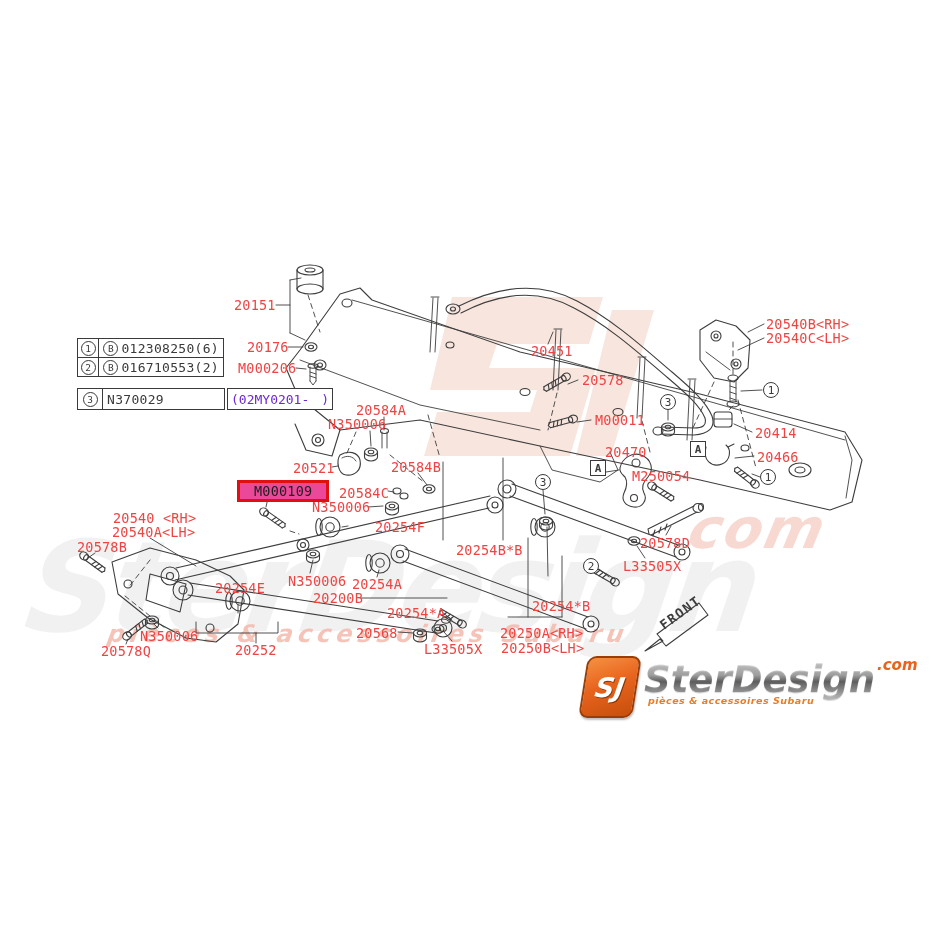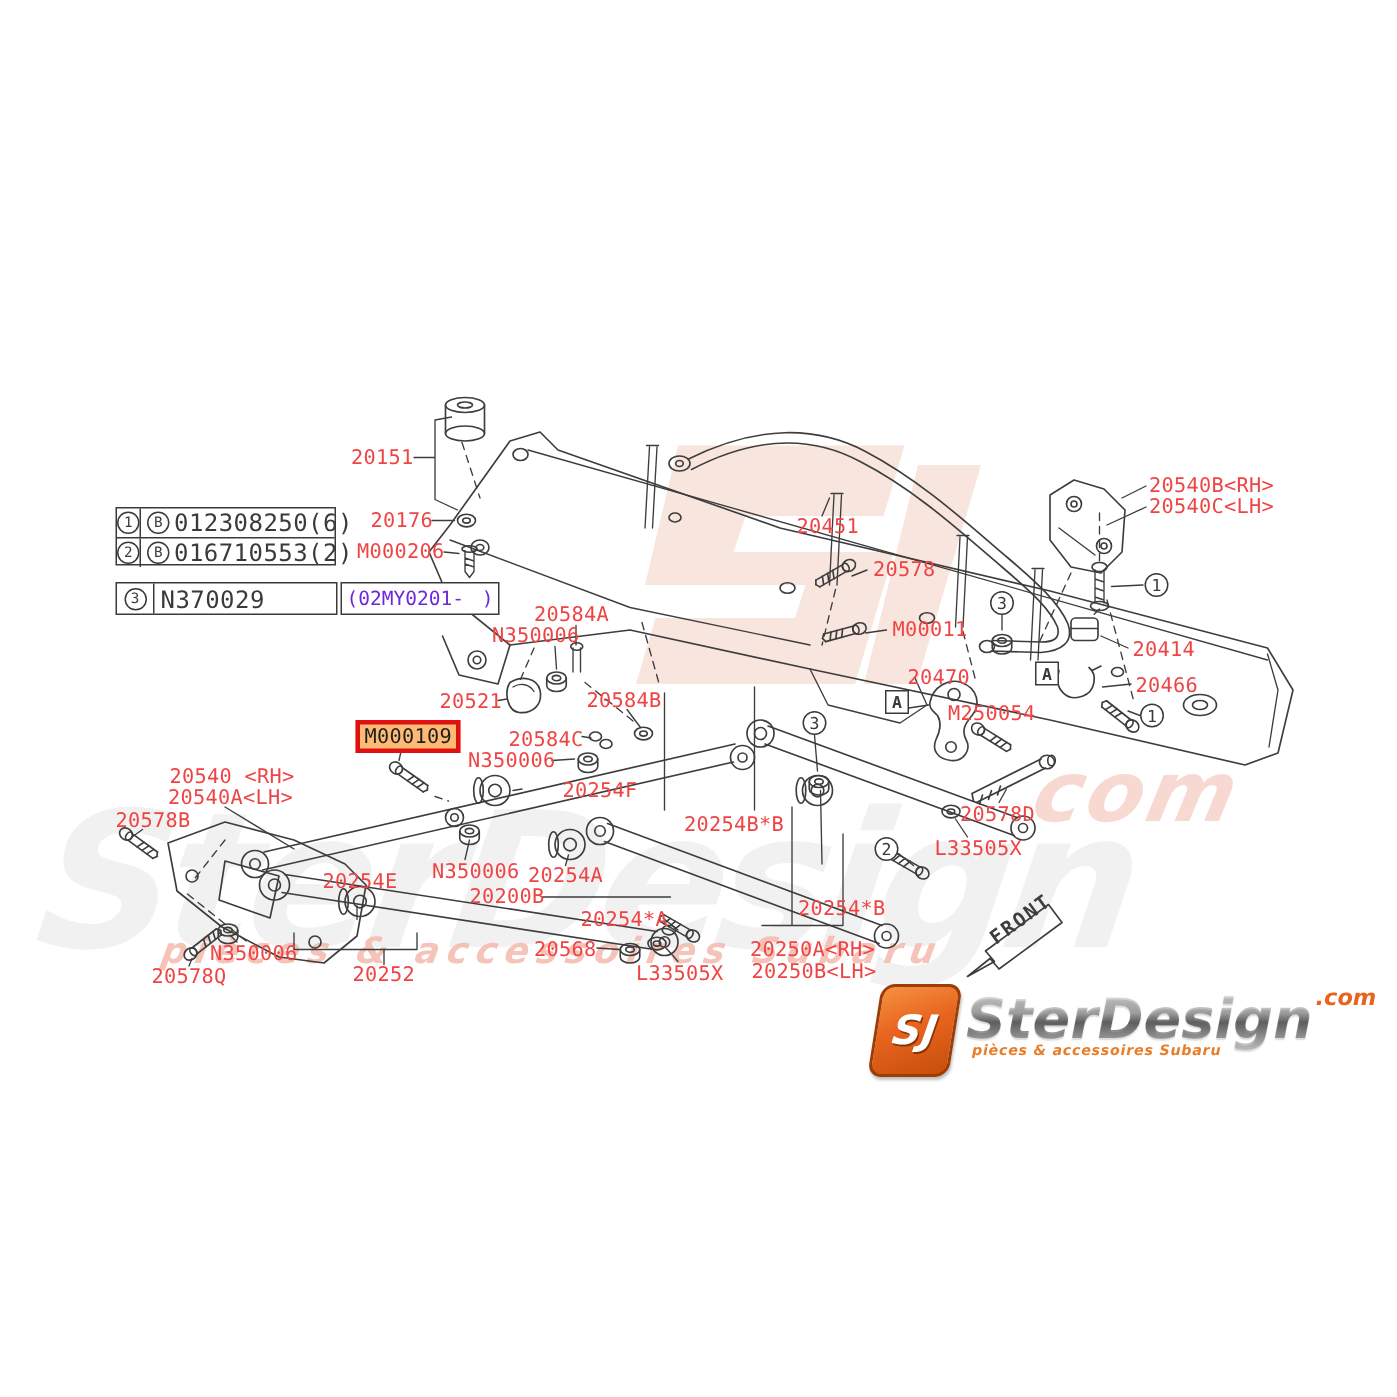--- a/index.html
+++ b/index.html
@@ -8,37 +8,37 @@
   
   svg{position:absolute;left:0;top:0;}
   .ln{stroke:#3d3d3d;stroke-width:1.1;fill:none;stroke-linecap:round;stroke-linejoin:round;}
   .thin{stroke-width:0.9;}
   .dash{stroke-dasharray:5 4;stroke-width:0.9;}
   .wm-shape{fill:#f7e5de;stroke:none;}
   .front-t{fill:#3d3d3d;stroke:none;font:bold 13px "DejaVu Sans Mono",monospace;letter-spacing:1.5px;}
   
   .plabel{position:absolute;font:13.5px "DejaVu Sans Mono","Liberation Mono",monospace;
           color:#ef4444;white-space:pre;letter-spacing:0.2px;line-height:13px;}
-  .plabel.hl{border:3px solid #e01010;padding:1px 3px;background:#fdba74;color:#1d1d1d;line-height:14px;}
+  .plabel.hl{border:3px solid #e01010;padding:1px 14px;background:#ec4899;color:#1d1d1d;line-height:14px;}
   .ccircle,.cbox{position:absolute;width:16px;height:16px;display:flex;align-items:center;
           justify-content:center;font:11px "DejaVu Sans Mono",monospace;color:#3a3a3a;
           background:#fff;border:1.4px solid #3a3a3a;box-sizing:border-box;}
   .ccircle{border-radius:50%;}
   .cbox{font-weight:bold;}
   
   .ltab{position:absolute;display:flex;flex-direction:column;border:1.4px solid #3a3a3a;
         background:#fff;box-sizing:border-box;}
   .lrow{display:flex;flex:1;align-items:center;}
   .lrow + .lrow{border-top:1.4px solid #3a3a3a;}
   .lc1{width:29px;display:flex;align-items:center;justify-content:center;align-self:stretch;
        border-right:1.4px solid #3a3a3a;}
   .lc2{display:flex;align-items:center;gap:3px;padding:0 4px;flex:1;}
   .circ{display:inline-flex;width:13px;height:13px;border:1.2px solid #3a3a3a;border-radius:50%;
         align-items:center;justify-content:center;font-size:9.5px;color:#3a3a3a;flex:none;}
-  .lcode{font-size:16px;color:#3a3a3a;letter-spacing:0.3px;}
+  .lcode{font-size:13px;color:#3a3a3a;letter-spacing:0.3px;}
   .lrange{display:flex;justify-content:space-between;width:100%;padding:0 3px;font-size:13px;color:#6d28d9;}
   
   #wm-brand{position:absolute;left:28px;top:514px;font:bold italic 126px "DejaVu Sans","Liberation Sans",sans-serif;
         color:#808080;opacity:0.10;letter-spacing:-6px;transform:skewX(-8deg);white-space:nowrap;}
   #wm-com{position:absolute;left:690px;top:496px;font:bold italic 56px "DejaVu Sans",sans-serif;
         color:#e05535;opacity:0.22;letter-spacing:2px;transform:skewX(-12deg);}
   #wm-tag{position:absolute;left:108px;top:620px;font:bold italic 24px "DejaVu Sans",sans-serif;
         color:#f4b9ab;opacity:0.85;letter-spacing:5px;transform:skewX(-10deg);white-space:nowrap;}
   
   #logo{position:absolute;left:583px;top:656px;display:flex;align-items:flex-start;gap:7px;}

